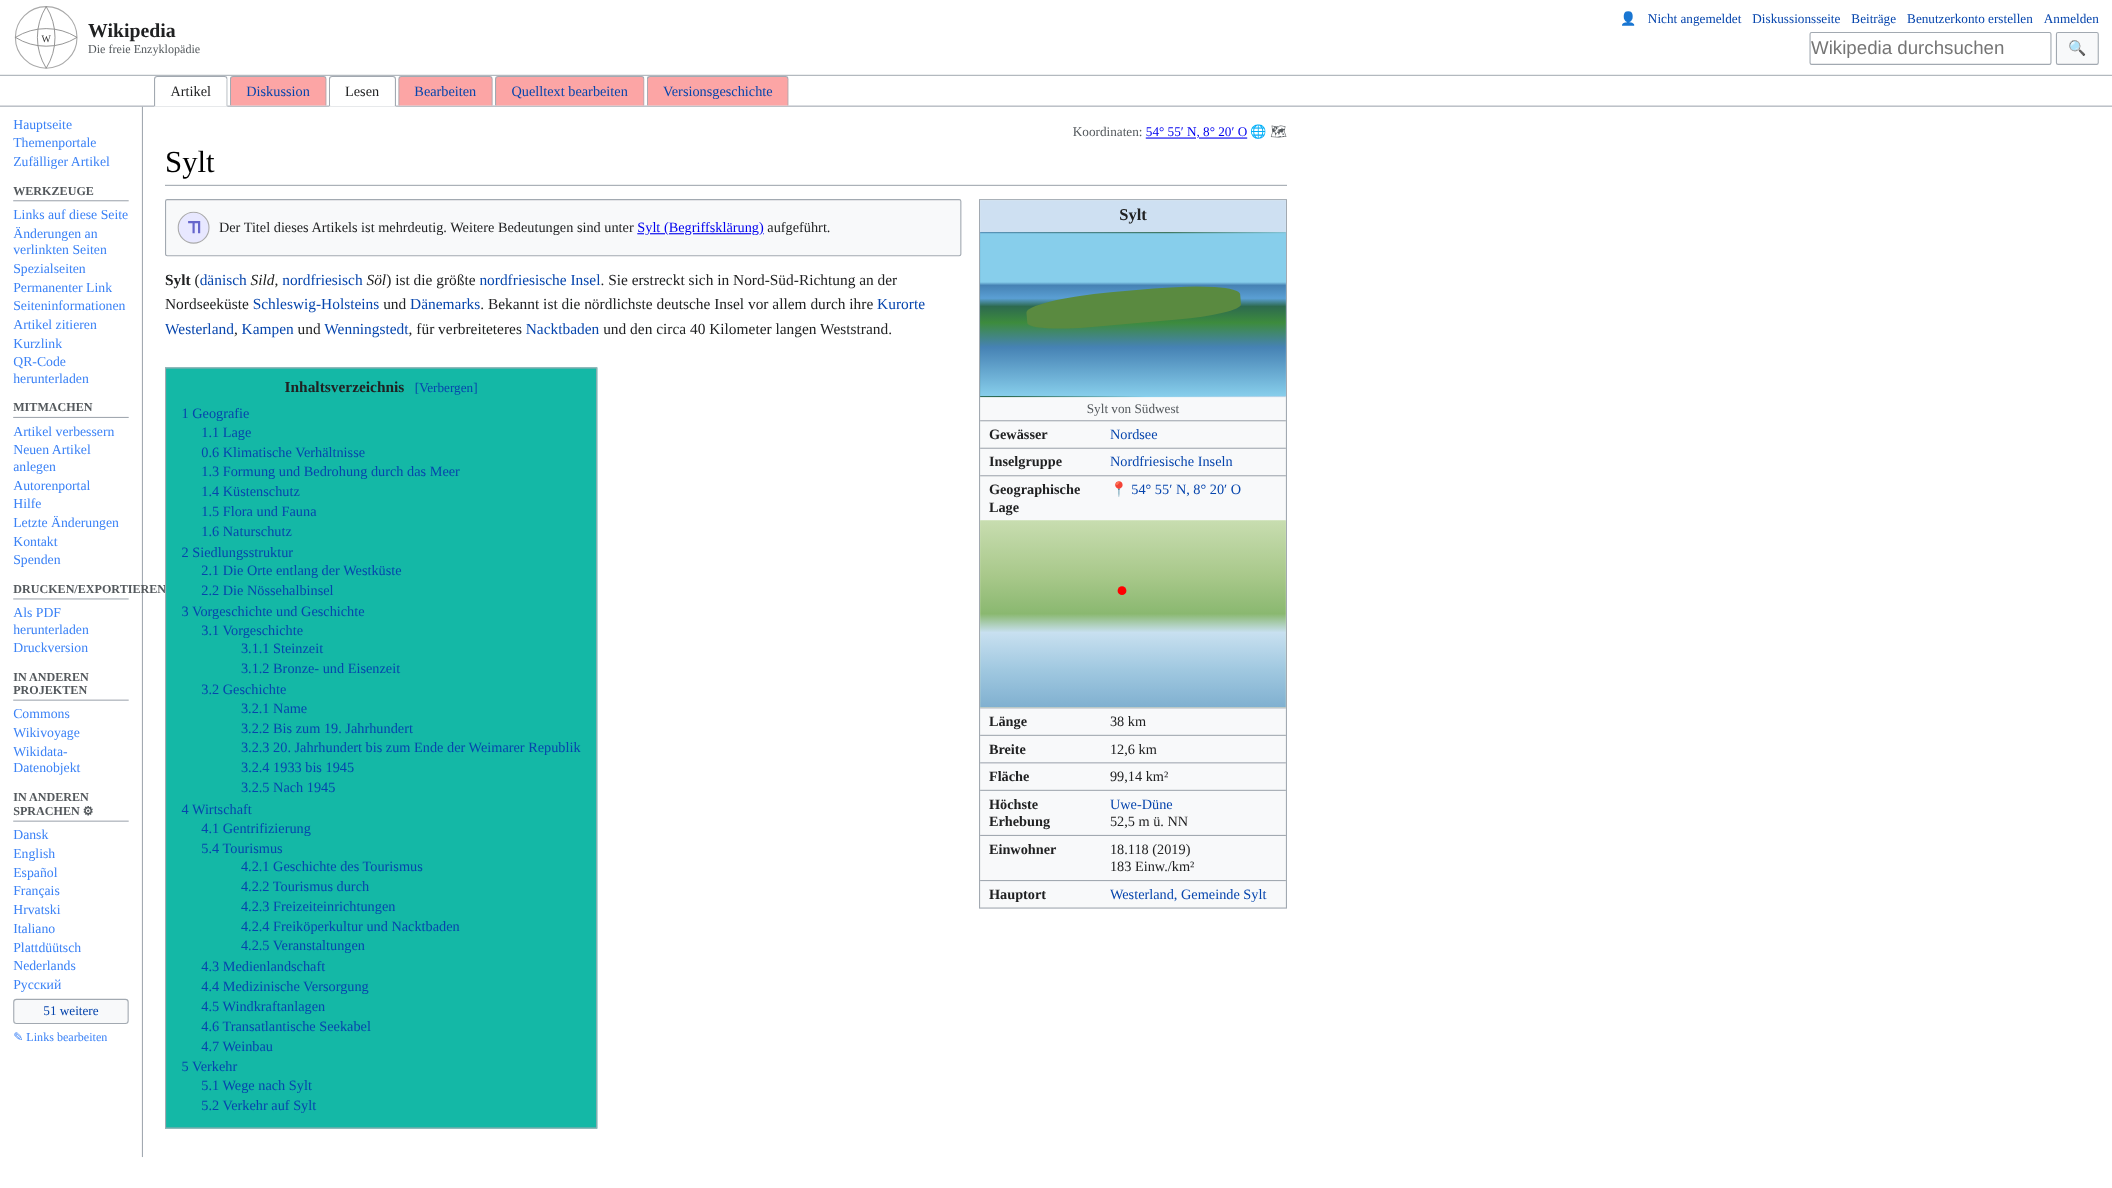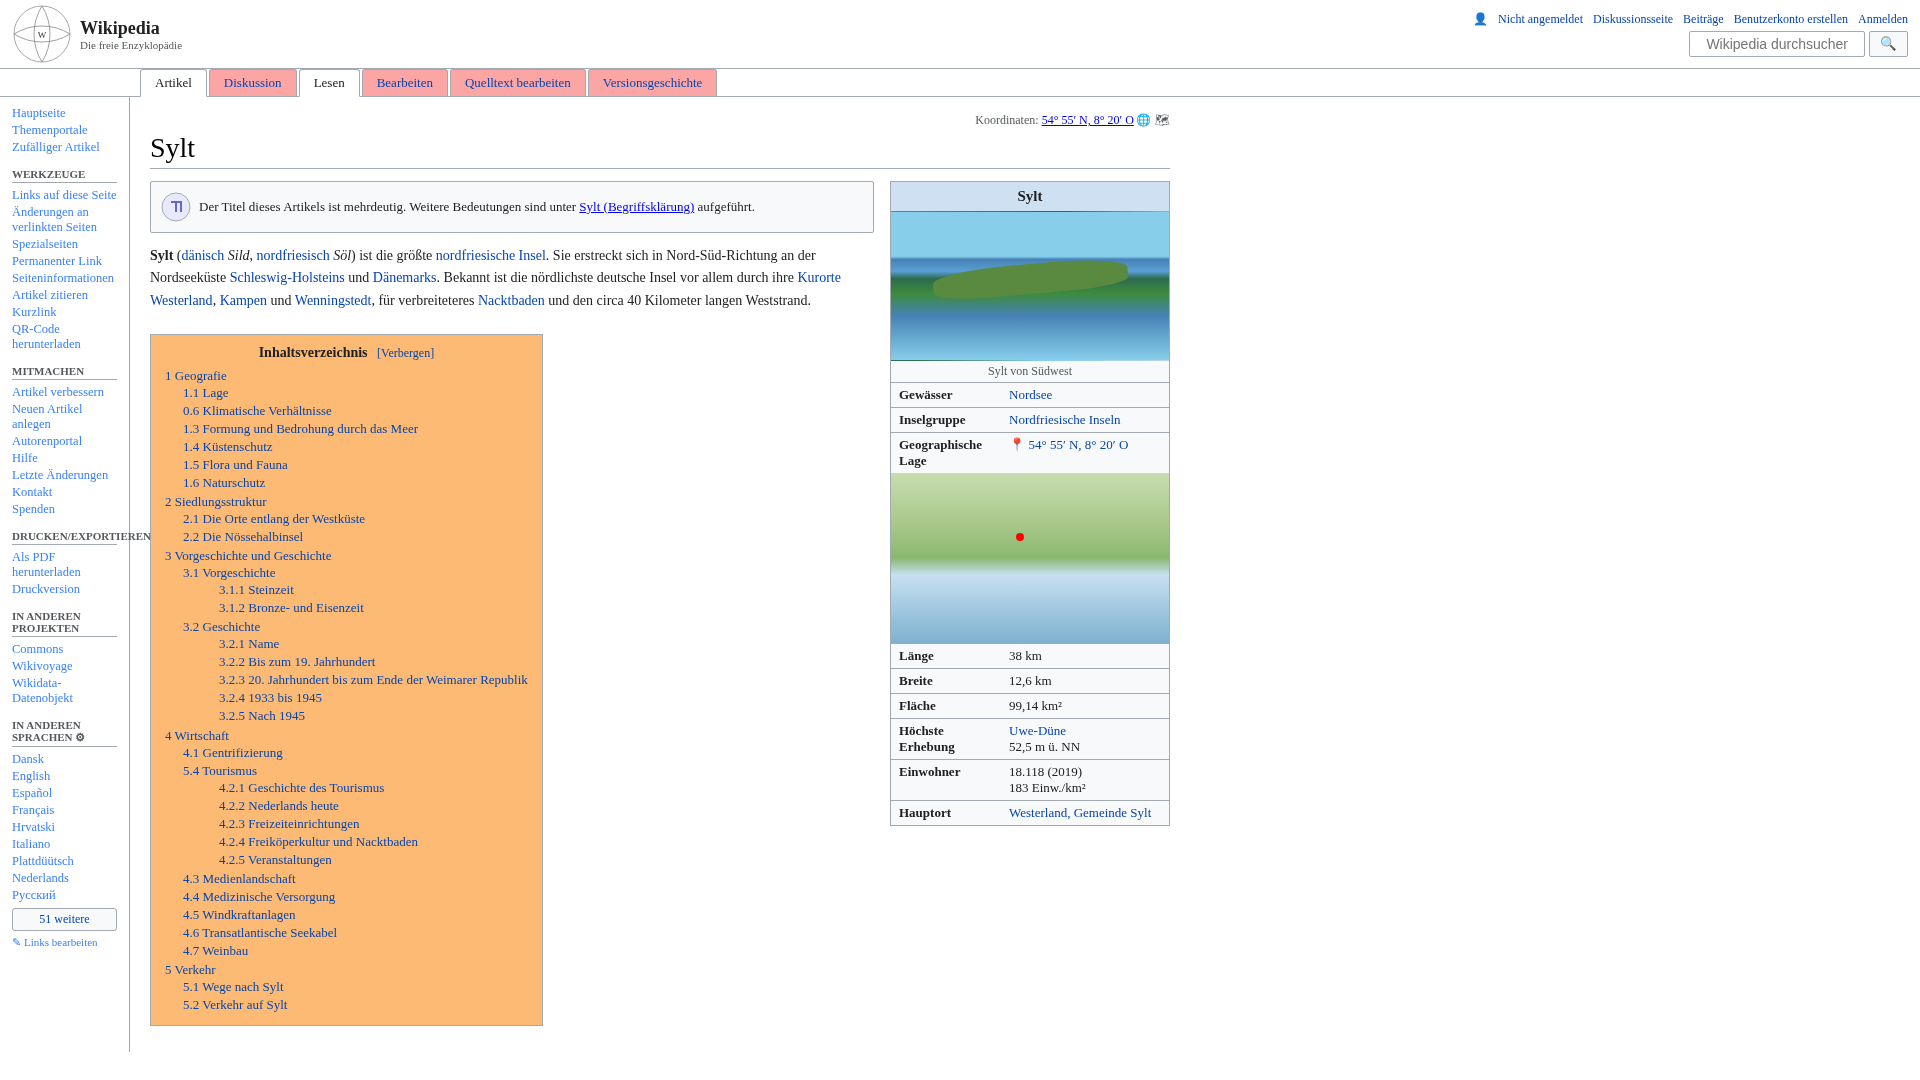--- a/index.html
+++ b/index.html
@@ -8,21 +8,21 @@
     
     #header { display: flex; align-items: center; justify-content: space-between; padding: 4px 12px; border-bottom: 1px solid #a2a9b1; background: #fff; }
     #header-left { display: flex; align-items: center; gap: 8px; }
     #logo { width: 60px; height: 60px; }
     #logo-title { font-family: 'Linux Libertine', serif; font-size: 18px; font-weight: bold; }
     #logo-subtitle { font-size: 11px; color: #54595d; }
     #header-right { display: flex; flex-direction: column; align-items: flex-end; gap: 4px; }
     #user-links { font-size: 12px; color: #54595d; display: flex; gap: 10px; }
     #user-links a { color: #0645ad; text-decoration: none; }
     #search-bar { display: flex; gap: 4px; }
-    #search-input { width: 176px; padding: 4px 16px; border: 1px solid #a2a9b1; font-size: 14px; border-radius: 2px; }
+    #search-input { width: 220px; padding: 4px 0; border: 1px solid #a2a9b1; font-size: 17px; border-radius: 2px; }
     #search-button { padding: 4px 10px; background: #f8f9fa; border: 1px solid #a2a9b1; cursor: pointer; border-radius: 2px; }
 
     
     #main-layout { display: flex; }
     
     
     #sidebar { width: 130px; min-width: 130px; padding: 8px 12px; border-right: 1px solid #a2a9b1; font-size: 12.5px; }
     .sidebar-section { margin-bottom: 12px; }
     .sidebar-section-title { font-weight: bold; font-size: 11px; color: #54595d; text-transform: uppercase; margin-bottom: 4px; border-bottom: 1px solid #a2a9b1; padding-bottom: 2px; }
     .sidebar-link { display: block; color: #3b82f6; text-decoration: none; padding: 1px 0; font-size: 12.5px; }
@@ -37,21 +37,21 @@
     #page-title { font-family: 'Linux Libertine', serif; font-size: 28px; font-weight: normal; border-bottom: 1px solid #a2a9b1; margin-bottom: 12px; padding-bottom: 4px; color: #000; }
     #coordinates { font-size: 12px; color: #54595d; text-align: right; margin-bottom: 4px; }
     
     
     #disambig { display: flex; align-items: center; gap: 8px; font-size: 13px; margin-bottom: 12px; background: #f8f9fa; border: 1px solid #a2a9b1; padding: 10px 10px; border-radius: 2px; }
     
     .article-text { font-size: 14px; line-height: 1.6; margin-bottom: 12px; }
     .article-link { color: #0645ad; text-decoration: none; }
     
     
-    #toc { border: 1px solid #a2a9b1; background: #fdba74; padding: 10px 14px; display: inline-block; margin: 10px 0; font-size: 13px; min-width: 300px; }
+    #toc { border: 1px solid #a2a9b1; background: #14b8a6; padding: 10px 14px; display: inline-block; margin: 10px 0; font-size: 13px; min-width: 300px; }
     #toc-title { font-weight: bold; text-align: center; margin-bottom: 6px; font-size: 14px; }
     #toc-hide { color: #0645ad; font-size: 12px; cursor: pointer; margin-left: 6px; font-weight: normal; }
     .toc-item { padding: 1px 0; }
     .toc-link { color: #0645ad; text-decoration: none; }
     .toc-sub { padding-left: 18px; }
     .toc-subsub { padding-left: 36px; }
     
     
     #infobox { float: right; border: 1px solid #a2a9b1; background: #f8f9fa; font-size: 13px; width: 280px; margin: 0 0 12px 16px; }
     #infobox-title { background: #cee0f2; text-align: center; font-weight: bold; font-size: 15px; padding: 6px; }
@@ -337,21 +337,21 @@
         </div>
       </div>
       <div class="toc-item">
         <a href="#" class="toc-link">4 Wirtschaft</a>
         <div class="toc-sub">
           <div class="toc-item"><a href="#" class="toc-link">4.1 Gentrifizierung</a></div>
           <div class="toc-item">
             <a href="#" class="toc-link">5.4 Tourismus</a>
             <div class="toc-subsub">
               <div class="toc-item"><a href="#" class="toc-link">4.2.1 Geschichte des Tourismus</a></div>
-              <div class="toc-item"><a href="#" class="toc-link">4.2.2 Nederlands heute</a></div>
+              <div class="toc-item"><a href="#" class="toc-link">4.2.2 Tourismus durch</a></div>
               <div class="toc-item"><a href="#" class="toc-link">4.2.3 Freizeiteinrichtungen</a></div>
               <div class="toc-item"><a href="#" class="toc-link">4.2.4 Freiköperkultur und Nacktbaden</a></div>
               <div class="toc-item"><a href="#" class="toc-link">4.2.5 Veranstaltungen</a></div>
             </div>
           </div>
           <div class="toc-item"><a href="#" class="toc-link">4.3 Medienlandschaft</a></div>
           <div class="toc-item"><a href="#" class="toc-link">4.4 Medizinische Versorgung</a></div>
           <div class="toc-item"><a href="#" class="toc-link">4.5 Windkraftanlagen</a></div>
           <div class="toc-item"><a href="#" class="toc-link">4.6 Transatlantische Seekabel</a></div>
           <div class="toc-item"><a href="#" class="toc-link">4.7 Weinbau</a></div>

